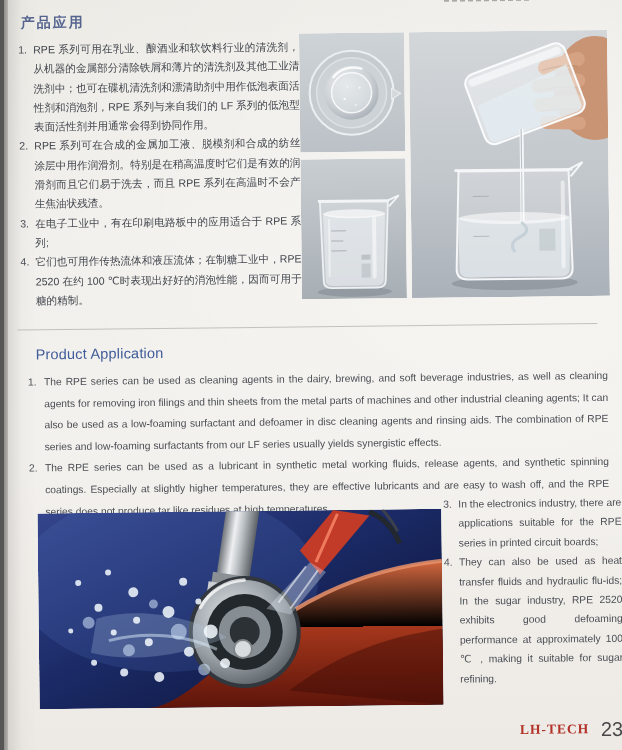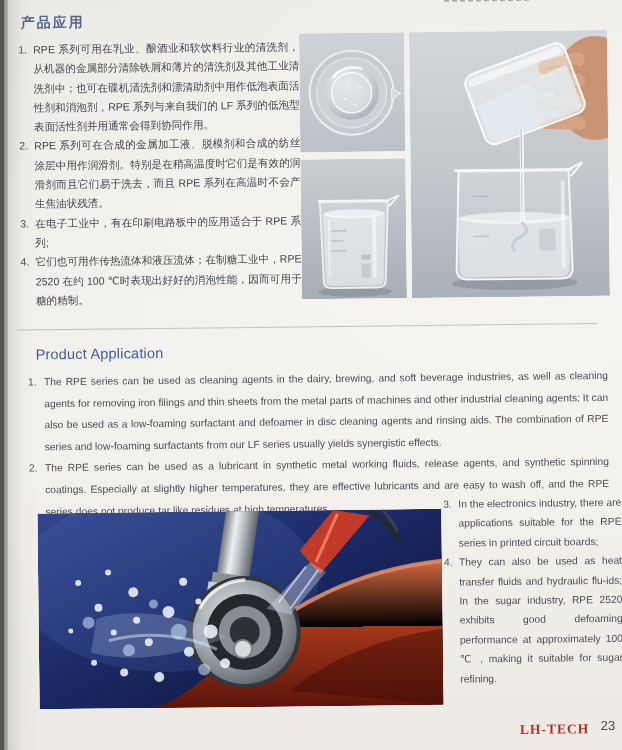--- a/index.html
+++ b/index.html
@@ -43,21 +43,21 @@
       font-size:10.3px;line-height:21.6px;}
   .en-main .num{width:16px;}
   .en-side{position:absolute;left:442px;top:496px;width:178px;color:#4b4e55;
       font-size:10.3px;line-height:19.4px;}
   .en-side .num{width:15px;}
 
   .ph-d{position:absolute;left:36px;top:510px;width:404px;height:196px;overflow:hidden;}
 
   .footer-brand{position:absolute;left:516px;top:724px;font-family:"Liberation Serif","DejaVu Serif",serif;
       font-weight:bold;font-size:13.5px;letter-spacing:1px;color:#b23128;}
-  .footer-page{position:absolute;left:597px;top:721px;font-size:13px;color:#474747;}
+  .footer-page{position:absolute;left:597px;top:721px;font-size:20px;color:#474747;}
 </style>
 </head>
 <body>
 
 <div class="stage">
   <div class="edge-dark"></div>
   <div class="edge-mid"></div>
   <div class="paper"></div>
 
   <div class="content">

